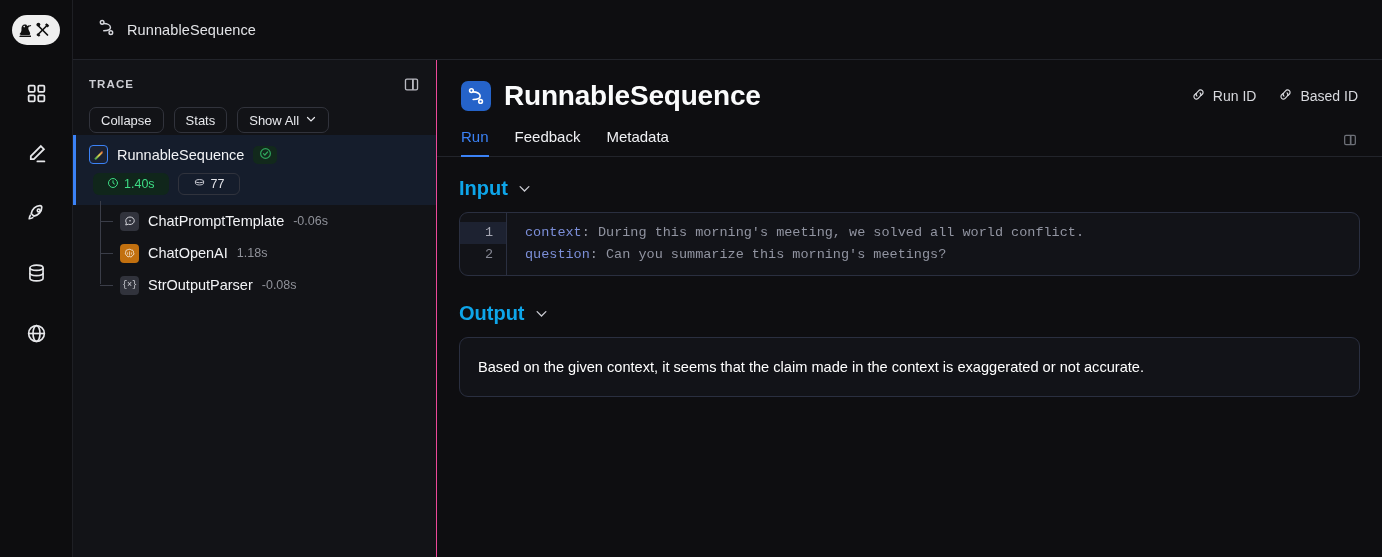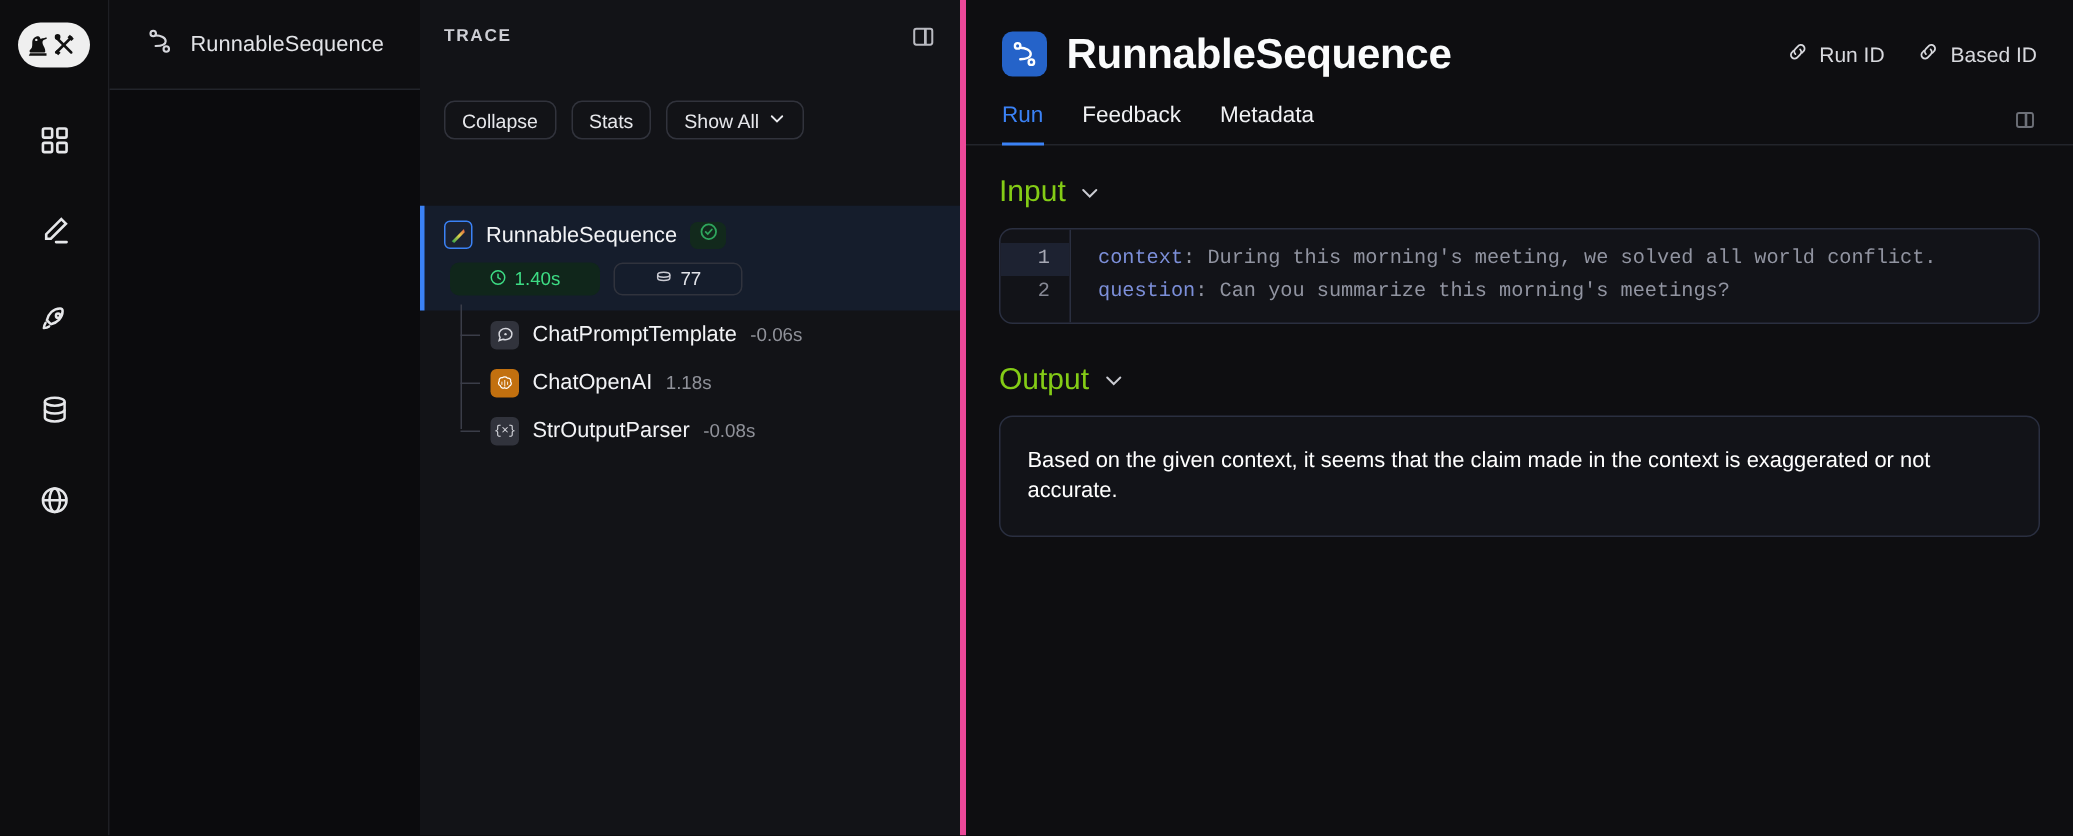--- a/index.html
+++ b/index.html
@@ -28,21 +28,21 @@
   .logo-pill svg { display: block; }
   .rail-icons { margin-top: 28px; display: flex; flex-direction: column; gap: 20px; align-items: center; }
   .rail-btn {
     width: 40px; height: 40px; border-radius: 8px;
     display: flex; align-items: center; justify-content: center;
     color: #e6e7ea; cursor: pointer;
   }
   .rail-btn svg { display: block; }
 
   
-  .col { flex: 1; display: flex; flex-direction: row; min-width: 0; }
+  .col { flex: 1; display: flex; flex-direction: column; min-width: 0; }
 
   
   .topbar {
     height: 60px; flex: 0 0 60px;
     border-bottom: 1px solid #22242b;
     display: flex; align-items: center;
     padding: 0 24px 0 24px;
     background: #0e0e11;
   }
   .crumb { display: flex; align-items: center; gap: 11px; }
@@ -56,33 +56,33 @@
     cursor: pointer;
   }
 
   
   .body { flex: 1; display: flex; min-height: 0; }
 
   
   .trace {
     width: 364px; flex: 0 0 364px;
     background: #121317;
-    border-right: 4px solid #ec4899;
-    display: flex; flex-direction: column; gap: 20px;
+    border-right: 1px solid #ec4899;
+    display: flex; flex-direction: column;
   }
   .trace-head {
     padding: 16px 16px 0 16px;
     display: flex; align-items: flex-start; justify-content: space-between;
   }
   .trace-title {
     color: #cdced4; font-size: 11.5px; letter-spacing: 1.1px; font-weight: 600;
     padding-top: 2px;
   }
   .panel-toggle { color: #b9bac1; cursor: pointer; line-height: 0; }
-  .trace-actions { display: flex; gap: 10px; padding: 14px 16px 24px 16px; }
+  .trace-actions { display: flex; gap: 10px; padding: 14px 16px 2px 16px; }
   .chip {
     height: 26px; padding: 0 11px;
     border: 1px solid #31333c; border-radius: 7px;
     background: transparent; color: #e7e8ec; font-size: 13px;
     display: flex; align-items: center; gap: 6px; cursor: pointer;
     font-family: "Liberation Sans", sans-serif;
   }
 
   .tree { flex: 1; overflow: hidden; position: relative; }
   .node-root {
@@ -101,21 +101,21 @@
   .ico-openai { background: #c2700f; color: #fff; }
   .ico-parser { background: #31333c; color: #d5d6dc; font-family: "Liberation Mono", monospace; font-size: 8.5px; letter-spacing: -.3px; }
   .node-name { color: #f2f3f6; font-size: 14.5px; }
   .status-badge {
     background: #12291c; border-radius: 5px;
     width: 24px; height: 18px;
     display: flex; align-items: center; justify-content: center;
   }
   .node-meta { display: flex; gap: 9px; margin: 9px 0 0 4px; }
   .badge {
-    height: 22px; padding: 0 26px; border-radius: 6px;
+    height: 22px; padding: 0 14px; border-radius: 6px;
     display: flex; align-items: center; gap: 5px; font-size: 12.5px;
   }
   .badge-time { background: #10261b; color: #3ddc84; }
   .badge-tok { background: transparent; border: 1px solid #30333d; color: #e3e4e9; align-items: center; }
 
   .children { position: relative; padding-left: 27px; }
   .children::before {
     content: ""; position: absolute;
     left: 27px; top: -4px; bottom: 17px;
     width: 1px; background: #3a3d48;
@@ -155,21 +155,21 @@
     padding-bottom: 10px; font-size: 15px; color: #f0f1f4; cursor: pointer;
     border-bottom: 2px solid transparent; margin-bottom: -1px;
   }
   .tab.active { color: #3b82f6; border-bottom-color: #3b82f6; }
   .tabs-spacer { flex: 1; }
   .tabs-toggle { color: #6d7078; padding-bottom: 8px; line-height: 0; cursor: pointer; }
 
   .sections { padding: 20px 22px 0 22px; overflow: hidden; }
   .sec-head {
     display: flex; align-items: center; gap: 9px;
-    color: #84cc16; font-size: 20px; font-weight: 400;
+    color: #0ea5e9; font-size: 20px; font-weight: 700;
     margin-bottom: 12px;
   }
   .sec-head .chev { color: #c9cad1; line-height: 0; }
 
   .codebox {
     border: 1px solid #2a2f40; border-radius: 9px;
     background: #121318; overflow: hidden;
   }
   .code-rows { display: flex; }
   .gutter {

